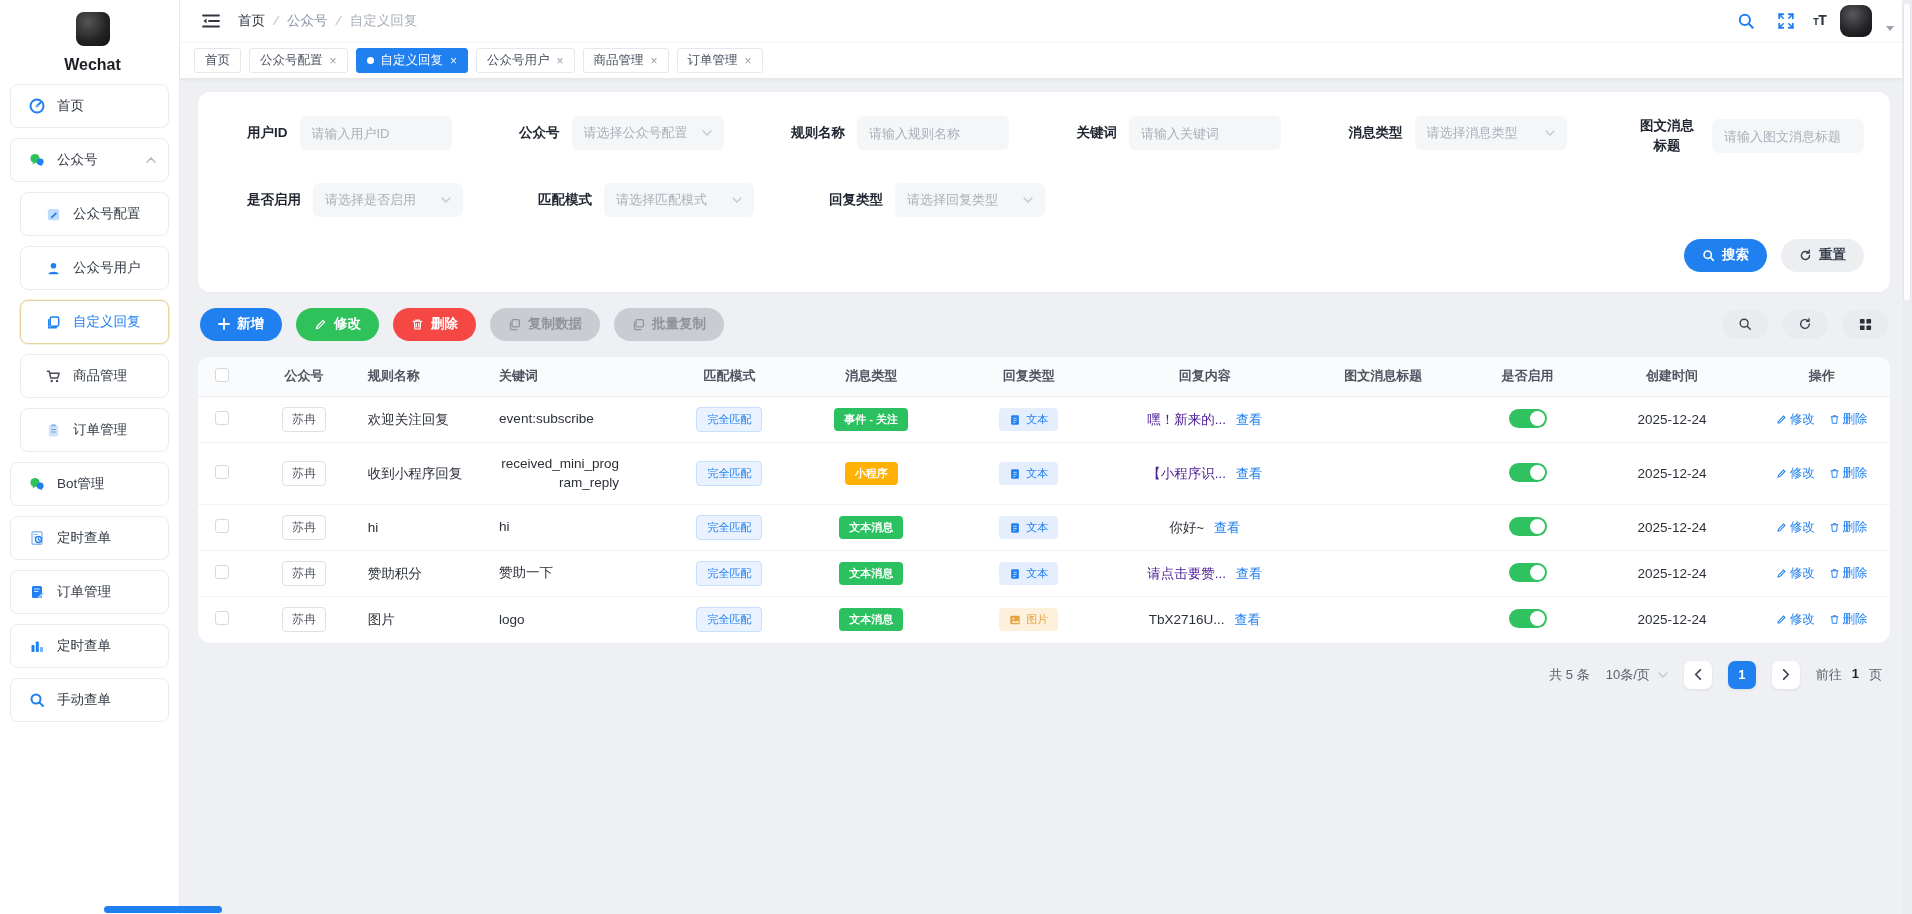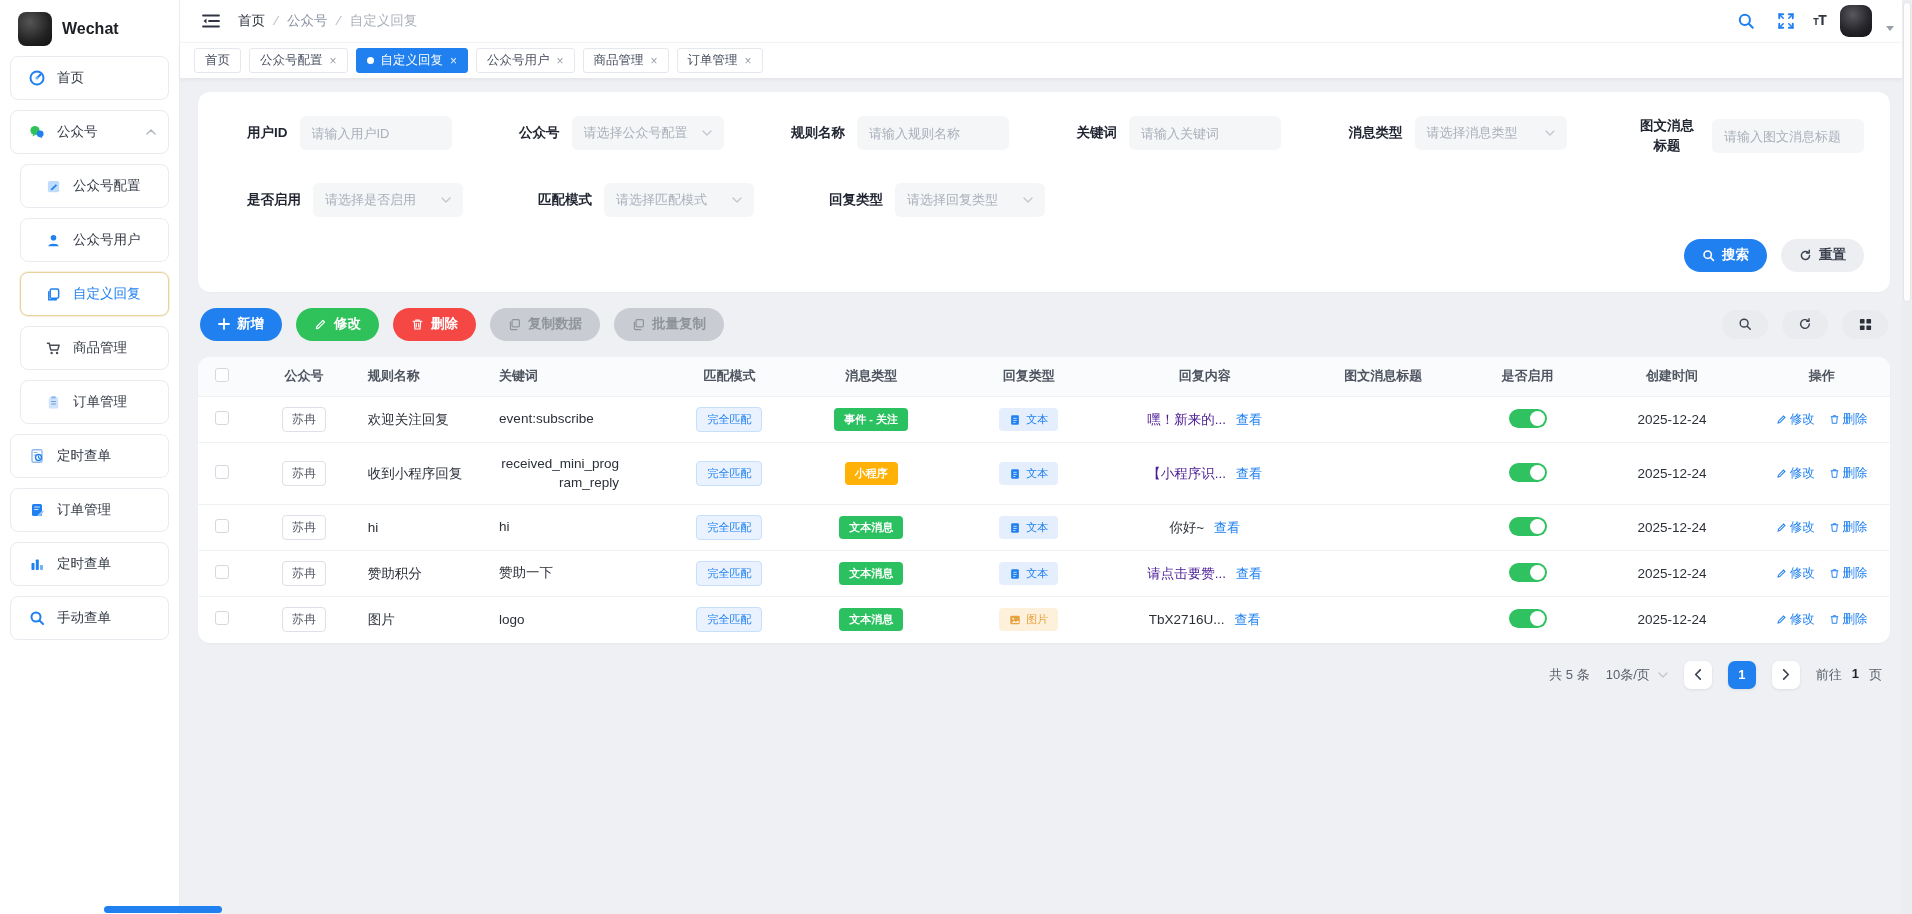--- a/index.html
+++ b/index.html
@@ -2,21 +2,21 @@
 <html><head>
 <meta charset="utf-8">
 <style>
   * { margin:0; padding:0; box-sizing:border-box; }
   html,body { width:1912px; height:914px; overflow:hidden; }
   body { font-family:"Liberation Sans","DejaVu Sans",sans-serif; background:#eef0f3; color:#333; position:relative; }
   .app { display:flex; width:100%; height:100%; }
 
   
   .sidebar { width:180px; background:#fff; border-right:1px solid #ececf0; height:100%; padding:8px 10px; flex:0 0 180px; }
-  .logo-row { display:flex; align-items:center; gap:10px; padding:4px 2px 10px 8px; }
+  .logo-row { display:flex; align-items:center; gap:10px; padding:4px 2px 10px 8px;flex-direction:column; }
   .logo-avatar { width:34px; height:34px; border-radius:8px; background:radial-gradient(circle at 35% 30%, #555 0%, #222 60%, #111 100%); flex:0 0 34px; }
   .logo-text { font-weight:bold; font-size:16px; color:#1c1f23; }
   .menu-item { border:1px solid #e8ebf0; border-radius:8px; height:44px; display:flex; align-items:center; gap:12px; padding-left:18px; margin-bottom:10px; font-size:13.5px; color:#333a45; background:#fff; cursor:pointer; }
   .menu-item .mi-icon { width:16px; height:16px; display:flex; align-items:center; justify-content:center; flex:0 0 16px; }
   .menu-item.sub { margin-left:10px; padding-left:24px; }
   .menu-item.active { border-color:#e8d3a0; color:#2080f0; box-shadow:0 0 0 1px rgba(232,211,160,.35); }
   .menu-item .chev { margin-left:auto; margin-right:12px; color:#b4b9c2; }
 
   
   .right { flex:1; display:flex; flex-direction:column; min-width:0; }
@@ -192,20 +192,31 @@
       <span class="mi-icon">
         <svg width="15" height="15" viewBox="0 0 16 16">
             <rect x="3" y="2.5" width="10" height="12" rx="1.5" fill="#cfe3fb"></rect>
             <rect x="5.5" y="1.2" width="5" height="2.6" rx="1" fill="#8fb9ee"></rect>
             <path d="M5.5 7 H10.5 M5.5 9.5 H10.5" stroke="#6f9fd8" stroke-width="1.1"></path>
           </svg>
       </span>
       <span>订单管理</span>
     </div>
 
+    <div class="menu-item">
+      <span class="mi-icon">
+        <svg width="16" height="16" viewBox="0 0 16 16">
+            <circle cx="6" cy="6.5" r="4.6" fill="#2fc25b"></circle>
+            <path d="M4.2 10.5 L3.4 12.6 L6.2 11" fill="#2fc25b"></path>
+            <circle cx="11.2" cy="9.8" r="3.4" fill="#2080f0"></circle>
+            <path d="M12.6 12.6 L13.4 14.2 L10.9 13.1" fill="#2080f0"></path>
+          </svg>
+      </span>
+      <span>Bot管理</span>
+    </div>
 
 
     <div class="menu-item">
       <span class="mi-icon">
         <svg width="16" height="16" viewBox="0 0 16 16">
             <rect x="3" y="1.8" width="10" height="12.4" rx="1.5" fill="none" stroke="#8fb9ee" stroke-width="1.4"></rect>
             <path d="M5 4.5 H8 M5 7 H6.5" stroke="#8fb9ee" stroke-width="1.2" stroke-linecap="round"></path>
             <circle cx="9.5" cy="9.5" r="3" fill="none" stroke="#2080f0" stroke-width="1.4"></circle>
             <path d="M9.5 8 V9.7 L10.8 10.4" stroke="#2080f0" stroke-width="1.2" fill="none" stroke-linecap="round"></path>
           </svg>

